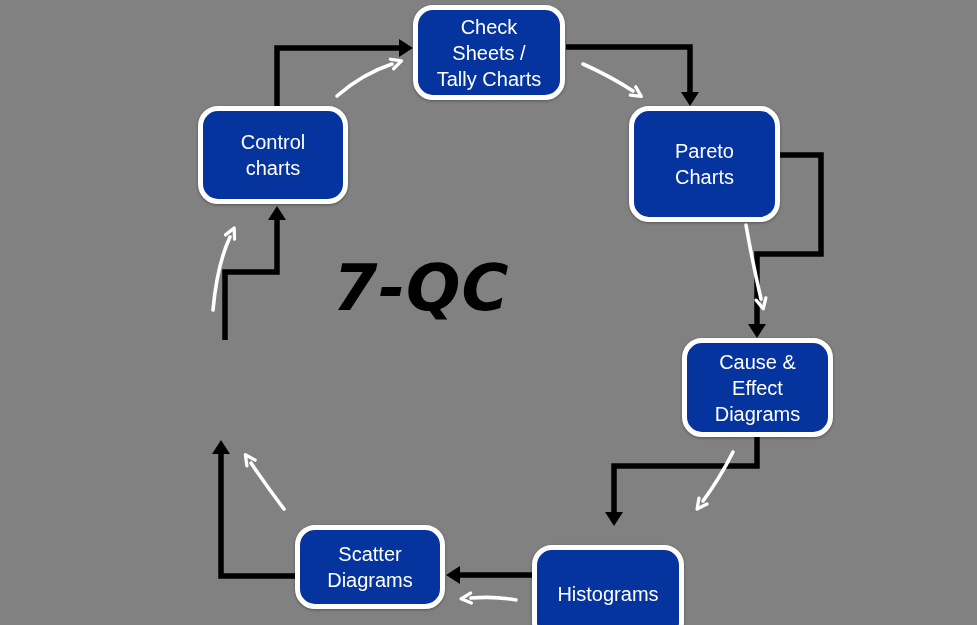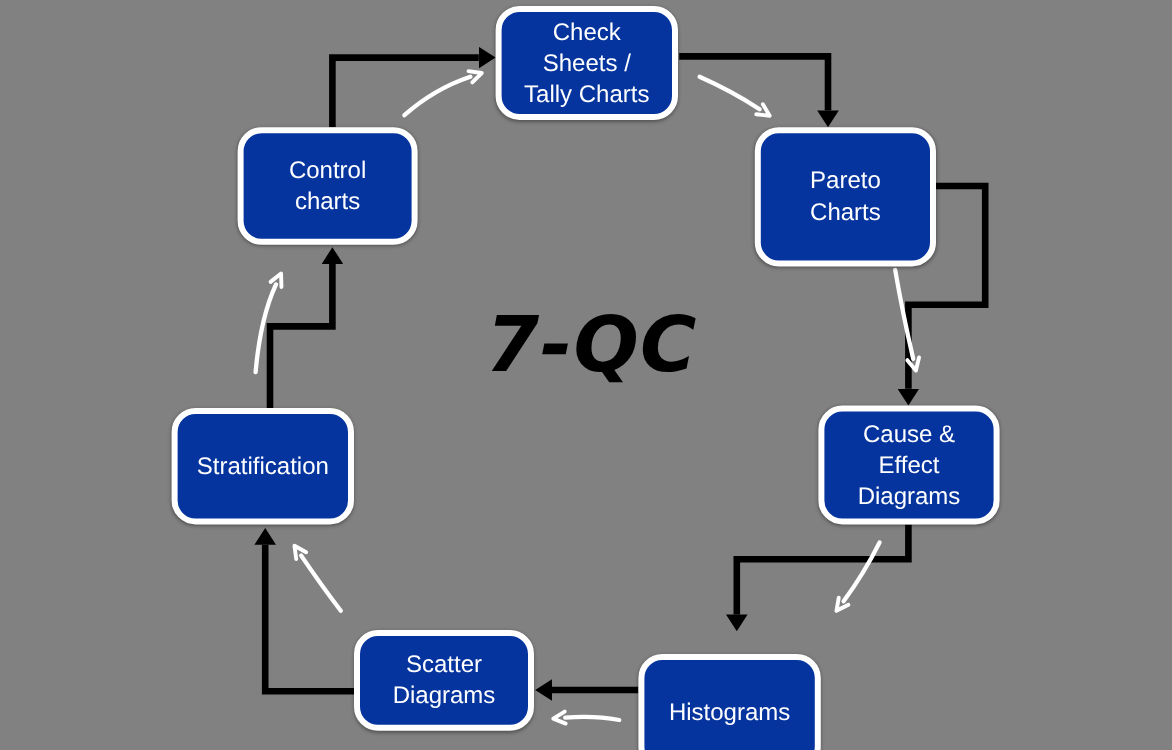--- a/index.html
+++ b/index.html
@@ -39,21 +39,21 @@
   .node-label{
     color:var(--node-text,#fff);
     font-size:20px;
     line-height:26px;
     text-align:center;
     white-space:pre-line;
   }
   .title{
     position:absolute;z-index:2;
     left:333px;top:254px;width:320px;
-    text-align:center;
+    text-align:left;
     color:var(--title,#000);
     font-family:"DejaVu Sans", sans-serif;
     font-style:italic;
     font-weight:700;
     font-size:64px;
     line-height:69px;
     letter-spacing:1px;
   }
 </style>
 </head>
@@ -107,23 +107,20 @@
 
   <div class="node" style="left:532px;top:545px;width:152px;height:97px">
     <div class="node-label">Histograms</div>
   </div>
 
   <div class="node" style="left:295px;top:525px;width:150px;height:84px">
     <div class="node-label">Scatter
 Diagrams</div>
   </div>
 
-  <div class="node" style="left:143px;top:340px;width:152px;height:97px">
-    <div class="node-label">Stratification</div>
-  </div>
 
   <div class="node" style="left:198px;top:106px;width:150px;height:98px">
     <div class="node-label">Control
 charts</div>
   </div>
 
   <div class="title">
     <div>7-QC</div>
   </div>
 

